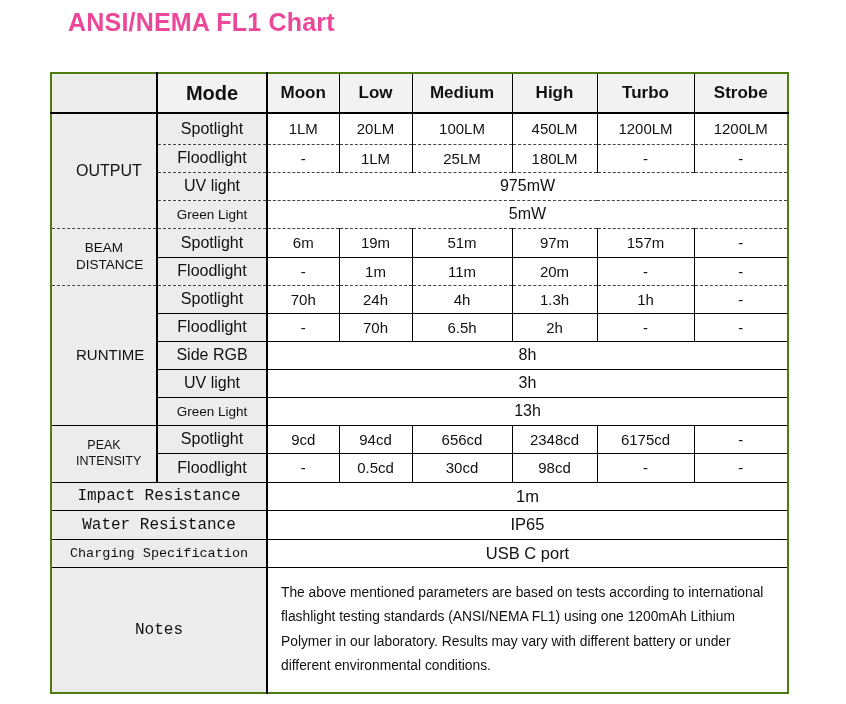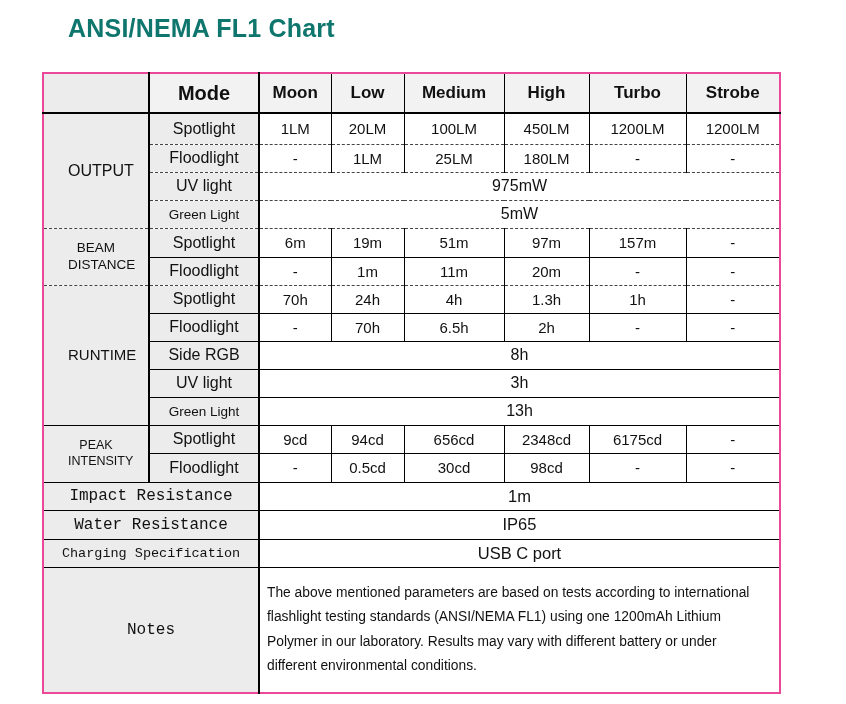--- a/index.html
+++ b/index.html
@@ -1,21 +1,21 @@
 <!DOCTYPE html>
 <html><head>
 <meta charset="utf-8">
 <style>
   html,body{margin:0;padding:0;background:#fff;}
   .page{position:relative;width:846px;height:704px;background:#ffffff;overflow:hidden;
         font-family:"Liberation Sans",sans-serif;color:#111;}
-  .title{position:absolute;left:68px;top:14px;font-size:25px;font-weight:bold;color:#0f766e;
+  .title{position:absolute;left:68px;top:8px;font-size:25px;font-weight:bold;color:#ec4899;
          letter-spacing:0.2px;}
-  table.fl1{position:absolute;left:42px;top:72px;width:737px;border-collapse:collapse;
-            table-layout:fixed;border:2px solid #ec4899;}
+  table.fl1{position:absolute;left:50px;top:72px;width:737px;border-collapse:collapse;
+            table-layout:fixed;border:2px solid #4d7c0f;}
   td,th{border-top:none;border-left:none;border-right:1px solid #000;border-bottom:1px solid #000;
         text-align:center;vertical-align:middle;padding:0;font-weight:normal;overflow:hidden;
         white-space:nowrap;}
   
   col.c-sec{width:106px;} col.c-mode{width:110px;} col.c-moon{width:72px;} col.c-low{width:73px;}
   col.c-med{width:100px;} col.c-high{width:85px;} col.c-turbo{width:97px;} col.c-strobe{width:94px;}
   
   tr.h40{height:40px;} tr.h31{height:31px;} tr.h29{height:29px;} tr.h28{height:28px;} tr.hnotes{height:126px;}
   
   tr.head th{background:#f2f2f2;border-bottom:2px solid #000;}
@@ -34,21 +34,21 @@
   td.val{background:#fff;font-size:15px;margin-left:34px;}
   td.span{background:#fff;font-size:16px;}
   
   tr.dash td{border-bottom:1px dashed #444;}
   td.dashb{border-bottom:1px dashed #444;}
   
   td.blabel{background:#ececec;border-right:2px solid #000;font-size:16px;font-family:Liberation Mono, monospace;}
   td.blabel.small{font-size:13.5px;margin-top:12px;}
   td.bval{background:#fff;font-size:16.5px;}
   td.notes{background:#fff;text-align:left;vertical-align:middle;white-space:normal;
-           font-size:13.8px;line-height:1.78;padding:4px 10px 4px 7px;}
+           font-size:13.8px;line-height:1.78;padding:4px 10px 4px 13px;}
 </style>
 </head>
 <body>
 
 <div class="page">
   <div class="title">ANSI/NEMA FL1 Chart</div>
 
   <table class="fl1">
     <colgroup>
       <col class="c-sec">

